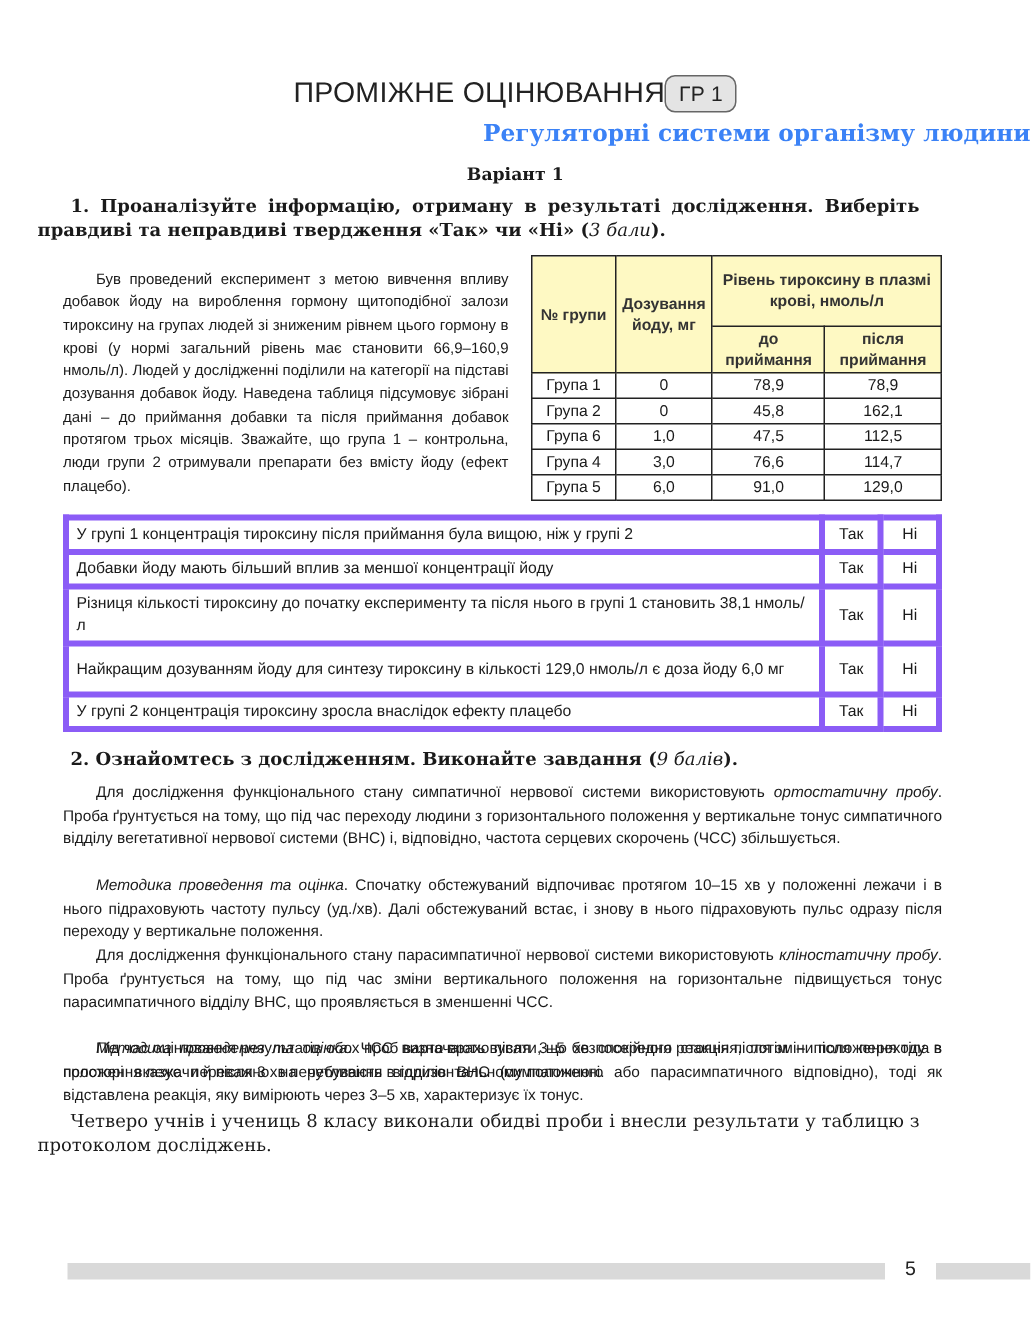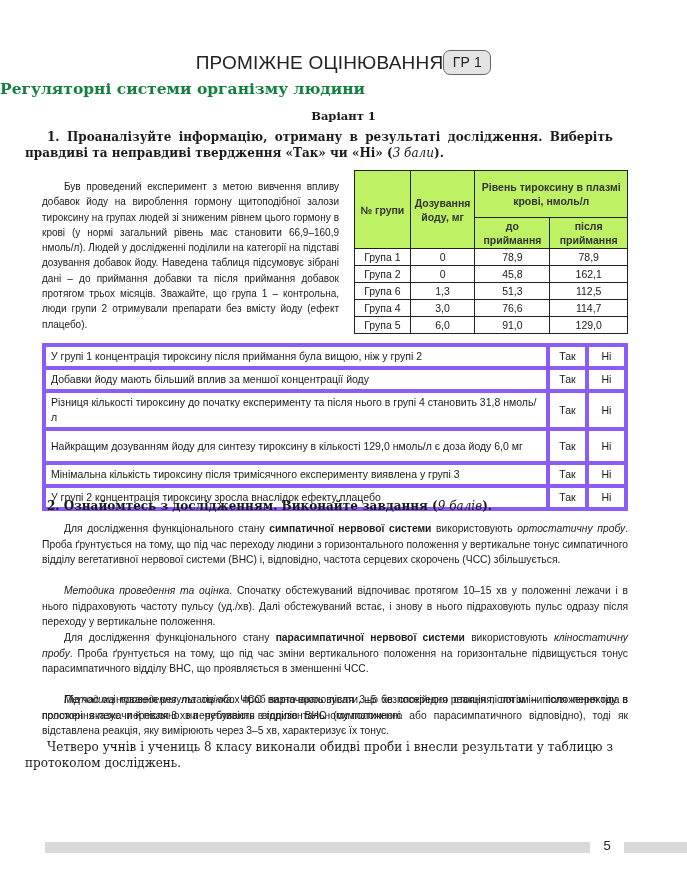--- a/index.html
+++ b/index.html
@@ -12,22 +12,22 @@
     color: #222;
   }
   .header-title .t { display: inline-block; vertical-align: middle; }
   .badge {
     display: inline-block; vertical-align: middle; 
     width: 48px; height: 25px; border: 1px solid #666; border-radius: 7px;
     background: #e4e4e4; font-size: 14px; line-height: 23px; text-align: center;
     color: #222;
   }
   .subtitle {
-    position: absolute; left: 0; top: 79px; width: 687px; text-align: left;
-    font-family: "DejaVu Serif", serif; font-weight: bold; font-size: 15.5px; color: #15803d;
+    position: absolute; left: 0; top: 79px; width: 687px; text-align: right;
+    font-family: "DejaVu Serif", serif; font-weight: bold; font-size: 15.5px; color: #3b82f6;
   }
   .variant {
     position: absolute; left: 0; top: 109px; width: 687px; text-align: center;
     font-family: "DejaVu Serif", serif; font-weight: bold; font-size: 11.5px;
   }
   .task {
     position: absolute; left: 25px; width: 588px;
     font-family: "DejaVu Serif", serif; font-size: 12px; line-height: 16px;
     text-align: justify; text-indent: 22px;
   }
@@ -42,38 +42,38 @@
   }
 
   table { border-collapse: collapse; }
   .data-table {
     position: absolute; left: 354px; top: 170px; width: 274px;
     font-size: 10.5px;
   }
   .data-table th, .data-table td {
     border: 1px solid #222; text-align: center; padding: 0;
   }
-  .data-table th { background: #bef264; font-weight: bold; color: #333; line-height: 14px; }
+  .data-table th { background: #fef9c3; font-weight: bold; color: #333; line-height: 14px; }
   .data-table td { height: 17px; line-height: 16px; }
 
   .stmt-table {
     position: absolute; left: 42px; top: 343px; width: 586px;
     font-size: 10.5px;
   }
   .stmt-table td { border: 4px solid #8b5cf6; padding: 2px 5px; line-height: 15px; }
   .stmt-table td.opt { text-align: center; width: 39px; padding: 0; }
   .stmt-table tr.single td { height: 21px; }
   .stmt-table tr.double td { height: 34px; }
 
   .task2 { top: 498px; }
   .para {
     position: absolute; left: 42px; width: 586px;
     font-size: 10.3px; line-height: 15.5px; text-align: justify; text-indent: 22px;
   }
-  .para b { font-weight: bold; margin-top: 16px; }
+  .para b { font-weight: normal; margin-top: 16px; }
   .para i { font-style: italic; }
   .p1 { top: 521px; }
   .p2 { top: 583px; }
   .p3 { top: 630px; }
   .p4 { top: 692px; }
   .p5 { top: 692px; }
   .task-final { top: 739px; }
 
   .footer-bar-left {
     position: absolute; left: 45px; top: 842px; width: 545px; height: 11px; background: #d9d9d9;
@@ -121,22 +121,22 @@
         <td>78,9</td>
       </tr>
       <tr>
         <td>Група 2</td>
         <td>0</td>
         <td>45,8</td>
         <td>162,1</td>
       </tr>
       <tr>
         <td>Група 6</td>
-        <td>1,3</td>
-        <td>51,3</td>
+        <td>1,0</td>
+        <td>47,5</td>
         <td>112,5</td>
       </tr>
       <tr>
         <td>Група 4</td>
         <td>3,0</td>
         <td>76,6</td>
         <td>114,7</td>
       </tr>
       <tr>
         <td>Група 5</td>
@@ -153,31 +153,26 @@
         <td>У групі 1 концентрація тироксину після приймання була вищою, ніж у групі 2</td>
         <td class="opt">Так</td>
         <td class="opt">Ні</td>
       </tr>
       <tr class="single">
         <td>Добавки йоду мають більший вплив за меншої концентрації йоду</td>
         <td class="opt">Так</td>
         <td class="opt">Ні</td>
       </tr>
       <tr class="double">
-        <td>Різниця кількості тироксину до початку експерименту та після нього в групі 4 становить 31,8 нмоль/л</td>
+        <td>Різниця кількості тироксину до початку експерименту та після нього в групі 1 становить 38,1 нмоль/л</td>
         <td class="opt">Так</td>
         <td class="opt">Ні</td>
       </tr>
       <tr class="double">
         <td>Найкращим дозуванням йоду для синтезу тироксину в кількості 129,0 нмоль/л є доза йоду 6,0 мг</td>
-        <td class="opt">Так</td>
-        <td class="opt">Ні</td>
-      </tr>
-      <tr class="single">
-        <td>Мінімальна кількість тироксину після тримісячного експерименту виявлена у групі 3</td>
         <td class="opt">Так</td>
         <td class="opt">Ні</td>
       </tr>
       <tr class="single">
         <td>У групі 2 концентрація тироксину зросла внаслідок ефекту плацебо</td>
         <td class="opt">Так</td>
         <td class="opt">Ні</td>
       </tr>
     </tbody>
 </table>

